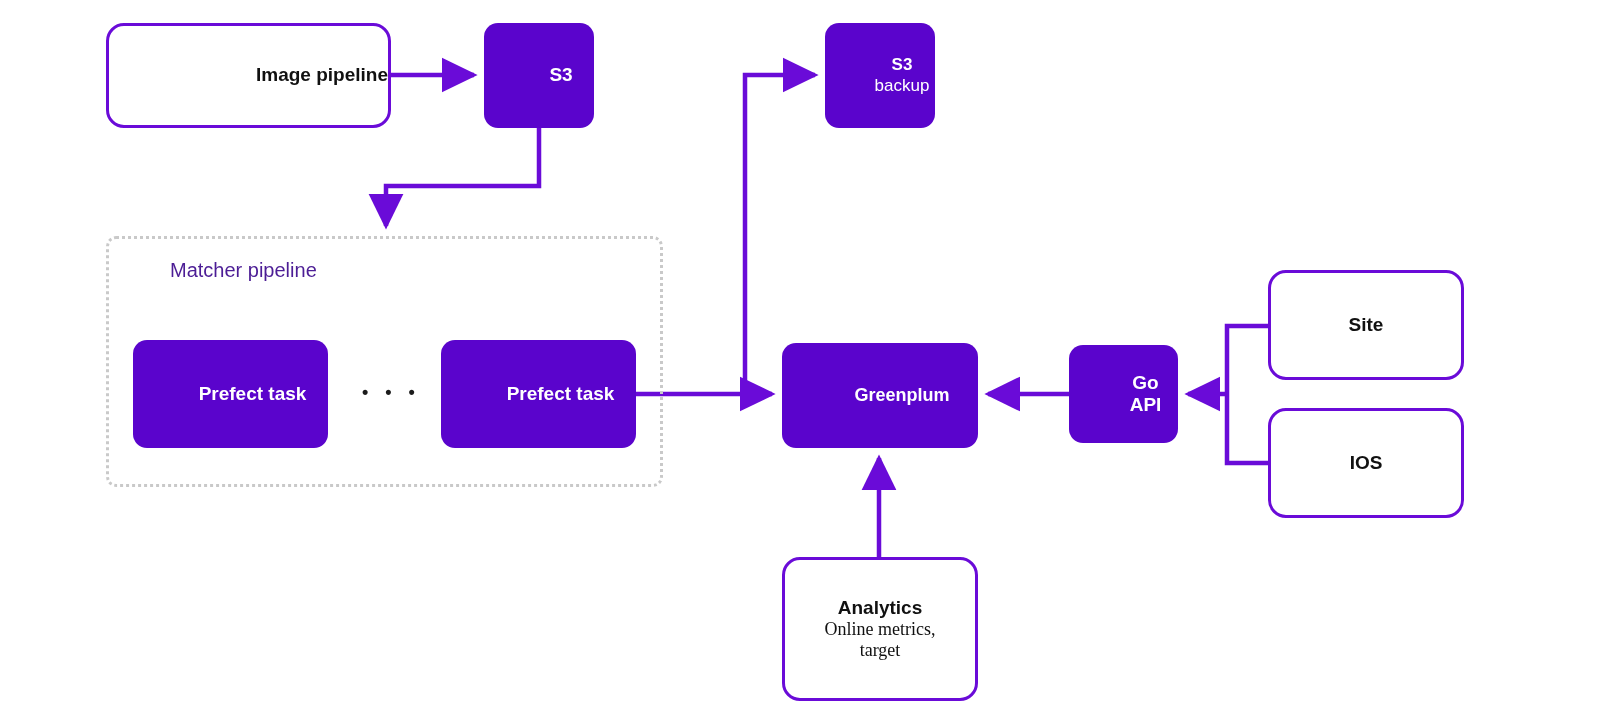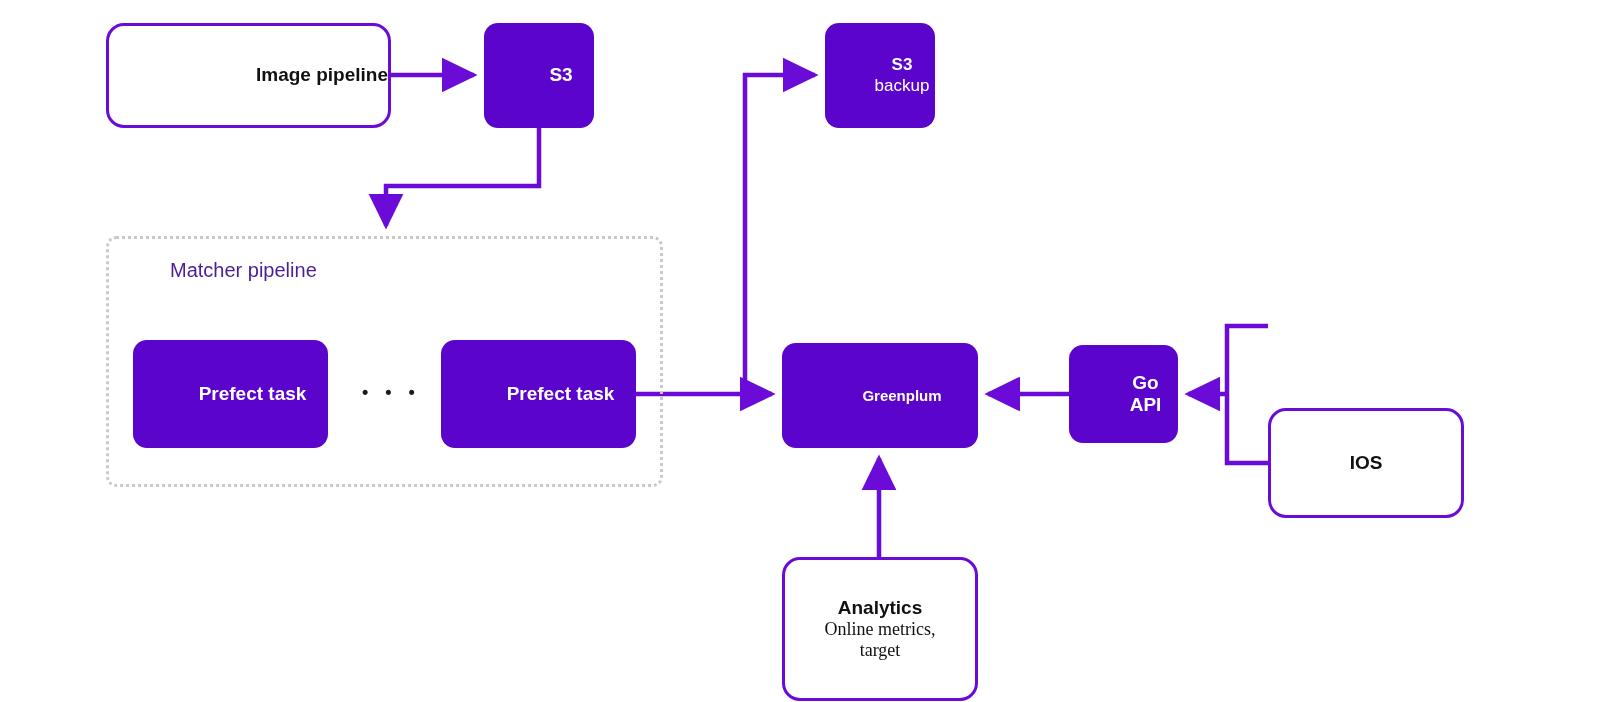--- a/index.html
+++ b/index.html
@@ -126,29 +126,32 @@
   </div>
 
   <div class="node filled" style="left:133px; top:340px; width:195px; height:108px; font-size:19px;">
     <div class="title">Prefect task</div>
   </div>
 
   <div class="node filled" style="left:441px; top:340px; width:195px; height:108px; font-size:19px;">
     <div class="title">Prefect task</div>
   </div>
 
-  <div class="node filled" style="left:782px; top:343px; width:196px; height:105px; font-size:15px;">
+  <div class="node filled" style="left:782px; top:343px; width:196px; height:105px; font-size:18px;">
     <div class="title">Greenplum</div>
   </div>
 
   <div class="node filled" style="left:1069px; top:345px; width:109px; height:98px; font-size:19px;">
     <div class="title" style="white-space:pre-line;">Go
 API</div>
   </div>
 
+  <div class="node outlined" style="left:1268px; top:270px; width:196px; height:110px; font-size:19px;">
+    <div class="title">Site</div>
+  </div>
 
   <div class="node outlined" style="left:1268px; top:408px; width:196px; height:110px; font-size:19px;justify-content:center;">
     <div class="title">IOS</div>
   </div>
 
   <div class="node outlined" style="left:782px; top:557px; width:196px; height:144px; font-size:18px;">
     <div class="title" style="font-size:19px;">Analytics</div>
     <div class="sub" style="white-space:pre-line;font-family:Liberation Serif, serif;">Online metrics,
 target</div>
   </div>

